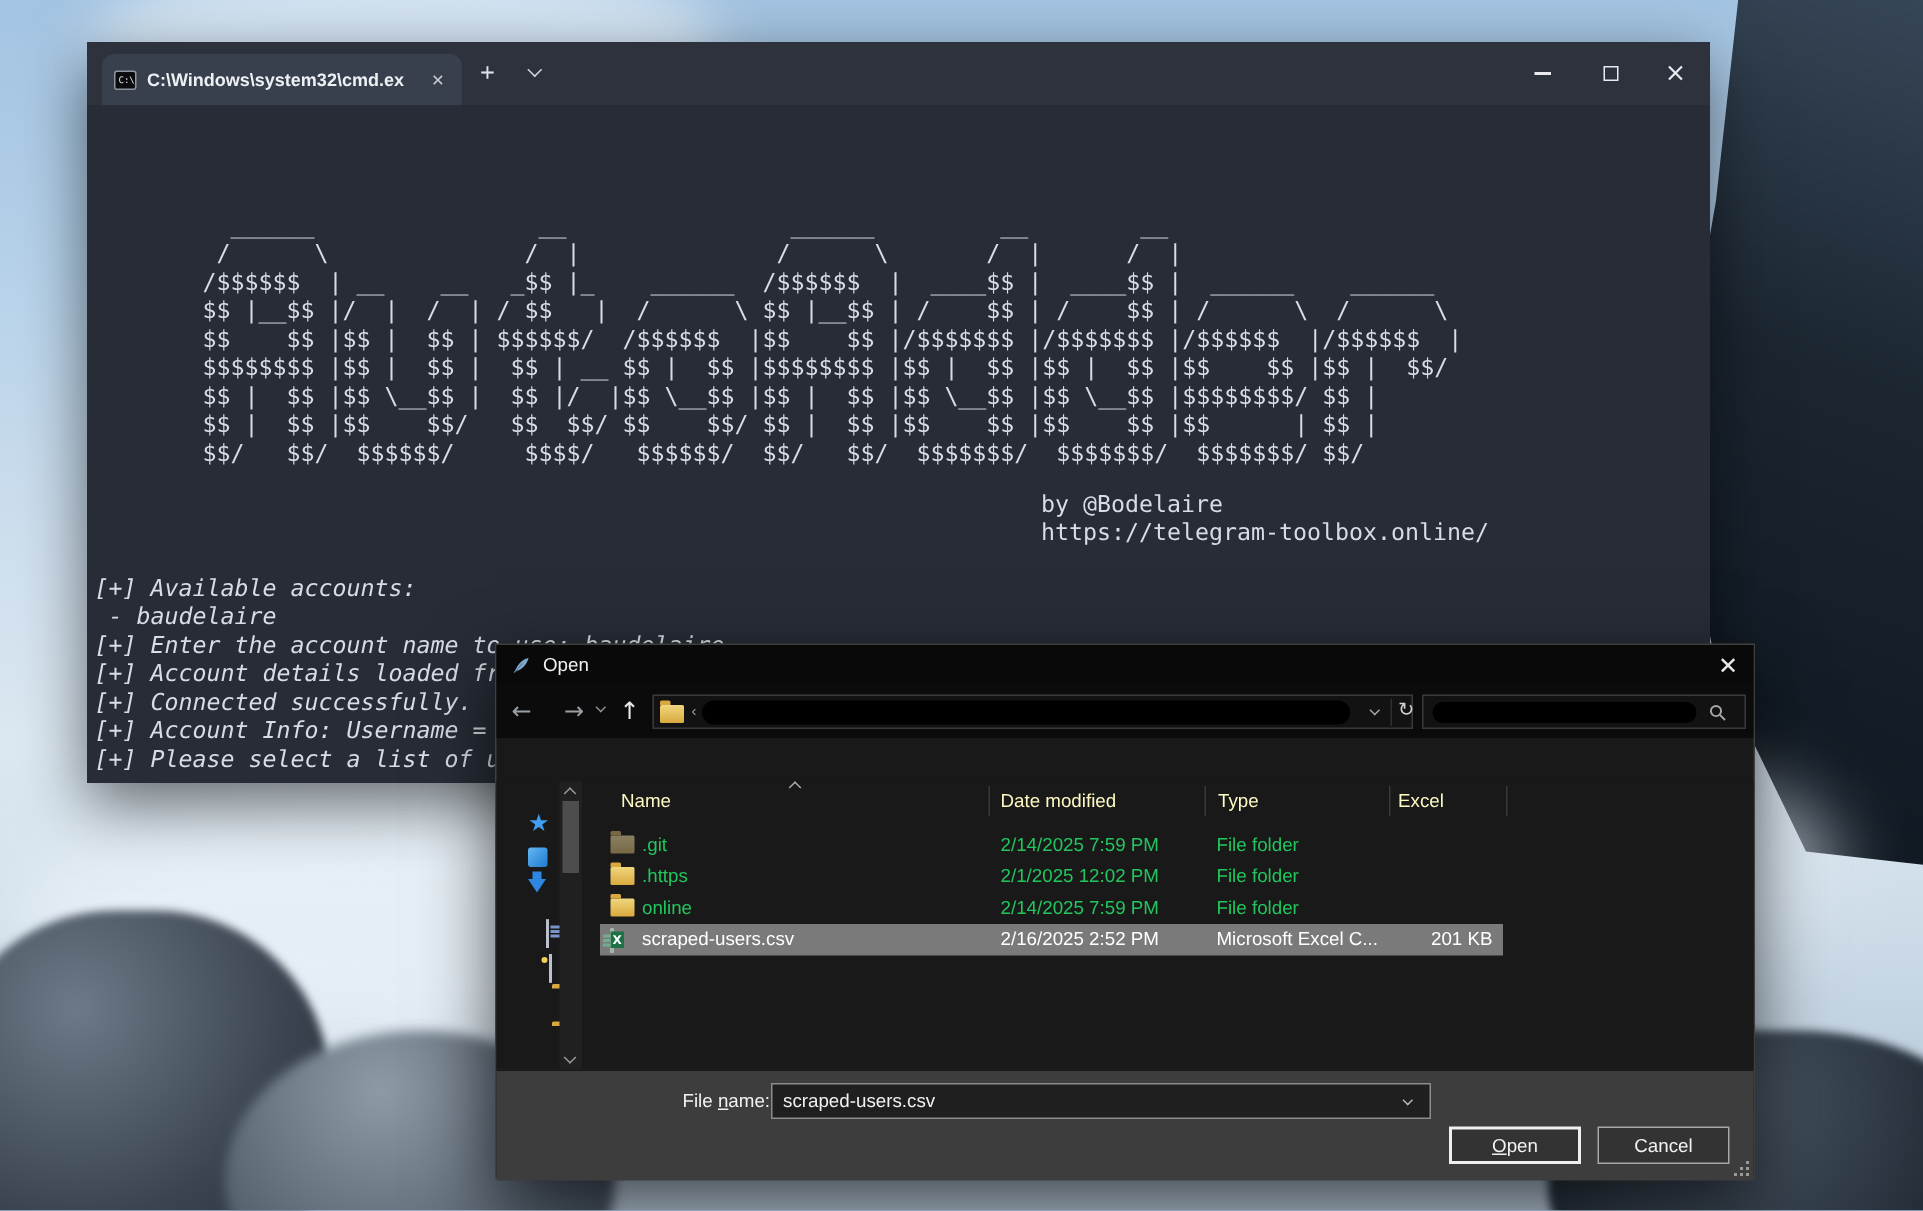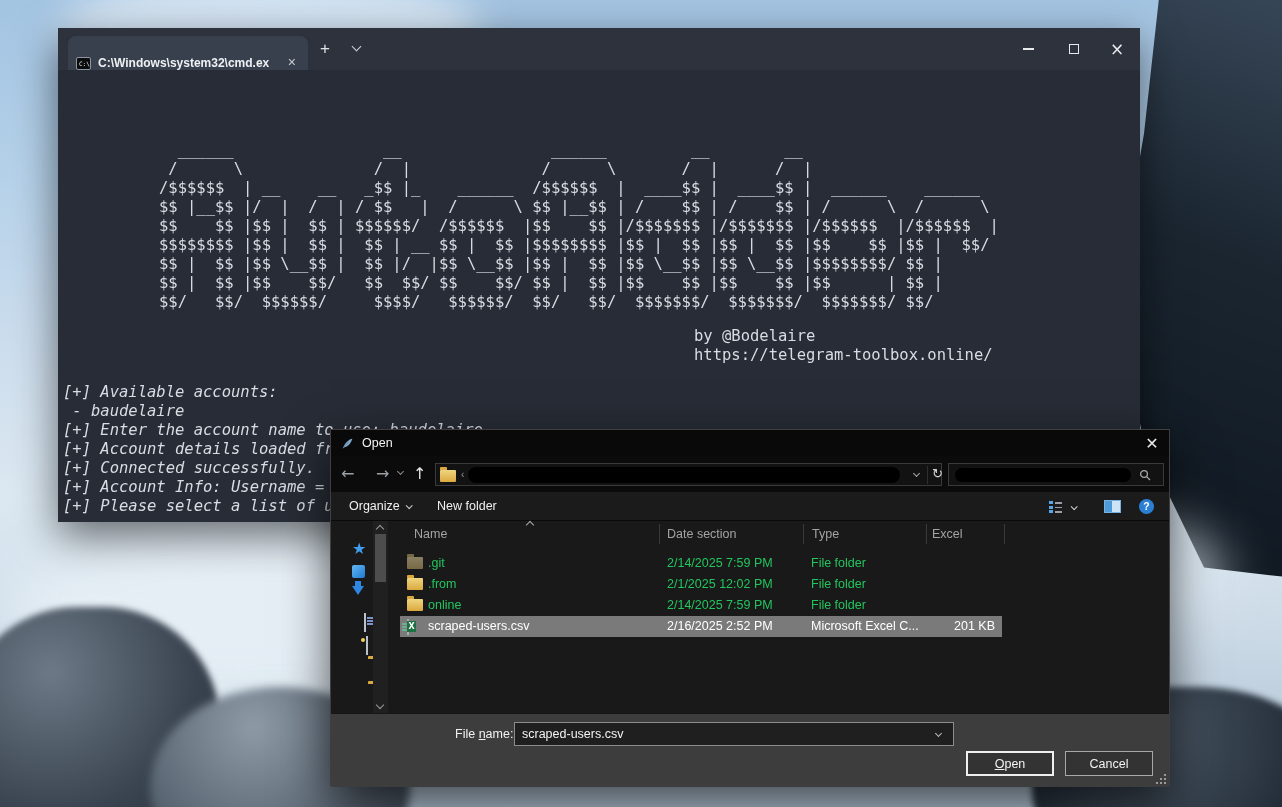--- a/index.html
+++ b/index.html
@@ -22,37 +22,37 @@
   .mist { position:absolute; left:0; bottom:90px; width:560px; height:200px; background:#eaf2f8;
     border-radius:50%; filter:blur(30px); opacity:.85; }
   .mist2 { position:absolute; right:60px; bottom:160px; width:360px; height:140px; background:#dfeaf3;
     border-radius:50%; filter:blur(26px); opacity:.8; }
 
   
   .terminal { position:absolute; left:58px; top:28px; width:1082px; height:494px;
     box-shadow:0 14px 40px rgba(0,0,0,.55); }
   .term-tabbar { position:absolute; left:0; top:0; right:0; height:42px; background:#2e323c; }
   .term-tab { position:absolute; left:10px; top:8px; width:240px; height:34px; background:#38404d;
-    border-radius:8px 8px 0 0; display:flex; align-items:flex-end; padding:0 8px; gap:7px; }
+    border-radius:8px 8px 0 0; display:flex; align-items:center; padding:0 8px; gap:7px; }
   .cmd-ico { width:15px; height:13px; background:#0b0c0e; border:1px solid #8f969f; border-radius:2px;
     color:#e8e8e8; font-size:6px; line-height:11px; padding-left:2px; font-family:"DejaVu Sans Mono",monospace; flex:none; }
   .term-tab-title { color:#eef1f4; font-size:12px; font-weight:700; white-space:nowrap; overflow:hidden; flex:1; }
   .tab-close { color:#c9ced4; font-size:14px; line-height:14px; padding:1px 4px; border-radius:3px; flex:none; }
   .term-newtab { position:absolute; left:262px; top:12px; color:#dfe3e8; font-size:17px; line-height:17px; }
   .chev { display:inline-block; width:7px; height:7px; border-right:1.6px solid #cfd4da; border-bottom:1.6px solid #cfd4da;
     transform:rotate(45deg); }
   .term-chev { position:absolute; left:295px; top:15px; }
   .win-ctrl { position:absolute; top:0; width:46px; height:42px; display:flex; align-items:center; justify-content:center; }
   .wc-min-glyph { width:11px; height:1.5px; background:#e8eaed; }
   .wc-max-glyph { width:10px; height:10px; border:1.4px solid #e8eaed; }
   .wc-close-glyph { color:#e8eaed; font-size:17px; line-height:16px; font-family:"DejaVu Sans",sans-serif; }
   .term-content { position:absolute; left:0; top:42px; right:0; bottom:0; background:#272c36; }
   .term-content pre { position:absolute; font-family:"DejaVu Sans Mono",monospace; font-size:15.5px;
     line-height:19px; color:#d8dce3; white-space:pre; }
-  .pre-banner { left:77px; top:71px;margin-left:24px; }
+  .pre-banner { left:77px; top:71px; }
   .pre-credit { left:636px; top:257px; }
   .pre-output { left:5px; top:313px;font-style:italic; }
 
   
   .dialog { position:absolute; left:330px; top:429px; width:840px; height:357px; background:#191919;
     border:1px solid #3f3f3f; box-shadow:0 16px 44px rgba(0,0,0,.65); }
   .dlg-title { position:absolute; left:0; top:0; right:0; height:26px; background:#090909;
     display:flex; align-items:center; padding-left:10px; gap:8px; }
   .dlg-title-text { color:#f2f2f2; font-size:12.5px; }
   .dlg-close { position:absolute; right:0; top:0; width:34px; height:26px; display:flex; align-items:center;
@@ -105,21 +105,21 @@
     background:linear-gradient(180deg,#7fb56a,#4b7f3f); }
   .pic-ico::after { content:''; position:absolute; right:2px; top:1px; width:4px; height:4px; border-radius:50%;
     background:#f2cf5a; }
   .folder-ico { width:16px; height:12px; background:linear-gradient(180deg,#f0d67e,#d9a93f); border-radius:1px;
     position:relative; margin-top:3px; }
   .folder-ico::before { content:''; position:absolute; top:-3px; left:0; width:7px; height:3px; background:#d9a93f;
     border-radius:1px 1px 0 0; }
   .dim { opacity:.55; filter:saturate(.6); }
 
   .filelist { position:absolute; left:68px; top:0; right:0; height:100%; }
-  .fl-header { position:absolute; left:0; top:0; right:0; height:26px; color:#a3a3a3; font-size:12.5px; }
+  .fl-header { position:absolute; left:0; top:0; right:0; height:26px; color:#fef9c3; font-size:12.5px; }
   .fl-header .sep { position:absolute; top:3px; width:1px; height:20px; background:#3a3a3a; }
   .col-label { position:absolute; top:6px; }
   .sort-caret { position:absolute; left:128px; top:1px; width:6px; height:6px; border-right:1.4px solid #aaa;
     border-bottom:1.4px solid #aaa; transform:rotate(-135deg); }
   .fl-row { position:absolute; left:1px; width:602px; height:21px; color:#22c55e; font-size:12.5px; }
   .fl-row.selected { background:#7a7a7a; color:#ffffff; }
   .cell { position:absolute; top:3px; white-space:nowrap; overflow:hidden; }
   .cell-name { left:28px; width:225px; }
   .cell-date { left:267px; width:140px; }
   .cell-type { left:411px; width:115px; }
@@ -231,42 +231,20 @@
     </div>
     <div class="searchbox">
       <span class="redact search-redact"></span>
       <svg width="12" height="12" viewBox="0 0 12 12" style="margin-left:8px;">
         <circle cx="5" cy="5" r="3.4" fill="none" stroke="#a8a8a8" stroke-width="1.3"></circle>
         <line x1="7.6" y1="7.6" x2="11" y2="11" stroke="#a8a8a8" stroke-width="1.3"></line>
       </svg>
     </div>
   </div>
 
-  <div class="dlg-commandbar">
-    <div class="cmd-item" style="left:18px;">
-      <span>Organize</span>
-      <span class="chev-s"></span>
-    </div>
-    <div class="cmd-item" style="left:106px;">
-      <span>New folder</span>
-    </div>
-    <div class="views-ico">
-      <i style="top:0;"></i>
-        <i style="top:4.5px;"></i>
-        <i style="top:9px;"></i>
-      <b style="top:1px;"></b>
-        <b style="top:5.5px;"></b>
-        <b style="top:10px;"></b>
-    </div>
-    <span class="chev-s" style="position:absolute;left:740px;top:13px;"></span>
-    <div class="pane-ico">
-        <i></i>
-      </div>
-    <div class="help-ico">?</div>
-  </div>
 
   <div class="dlg-body">
     <div class="sidebar">
       <span class="side-ico star-ico" style="top:20px;">★</span>
       <span class="side-ico square-ico" style="top:44px;"></span>
       <span class="side-ico dl-ico" style="top:74px;"></span>
       <span class="side-ico doc-ico" style="top:93px;"></span>
       <span class="side-ico pic-ico" style="top:116px;"></span>
       <span class="side-ico folder-ico" style="top:138px;"></span>
       <span class="side-ico folder-ico" style="top:163px;"></span>
@@ -275,38 +253,38 @@
         <span class="scroll-thumb"></span>
         <span class="scroll-caret caret-dn"></span>
       </div>
     </div>
 
     <div class="filelist">
       <div class="fl-header">
         <span class="sort-caret"></span>
         <span class="col-label" style="left:15px;">Name</span>
         <span class="sep" style="left:260px;"></span>
-        <span class="col-label" style="left:268px;">Date section</span>
+        <span class="col-label" style="left:268px;">Date modified</span>
         <span class="sep" style="left:404px;"></span>
         <span class="col-label" style="left:413px;">Type</span>
         <span class="sep" style="left:527px;"></span>
         <span class="col-label" style="left:533px;">Excel</span>
         <span class="sep" style="left:605px;"></span>
       </div>
 
       <div class="fl-row" style="top:32px;">
         <span class="row-ico folder-ico dim" style="margin-top:0;"></span>
         <span class="cell cell-name">.git</span>
         <span class="cell cell-date">2/14/2025 7:59 PM</span>
         <span class="cell cell-type">File folder</span>
         <span class="cell cell-size"></span>
       </div>
       <div class="fl-row" style="top:53px;">
         <span class="row-ico folder-ico" style="margin-top:0;"></span>
-        <span class="cell cell-name">.from</span>
+        <span class="cell cell-name">.https</span>
         <span class="cell cell-date">2/1/2025 12:02 PM</span>
         <span class="cell cell-type">File folder</span>
         <span class="cell cell-size"></span>
       </div>
       <div class="fl-row" style="top:74px;">
         <span class="row-ico folder-ico" style="margin-top:0;"></span>
         <span class="cell cell-name">online</span>
         <span class="cell cell-date">2/14/2025 7:59 PM</span>
         <span class="cell cell-type">File folder</span>
         <span class="cell cell-size"></span>

